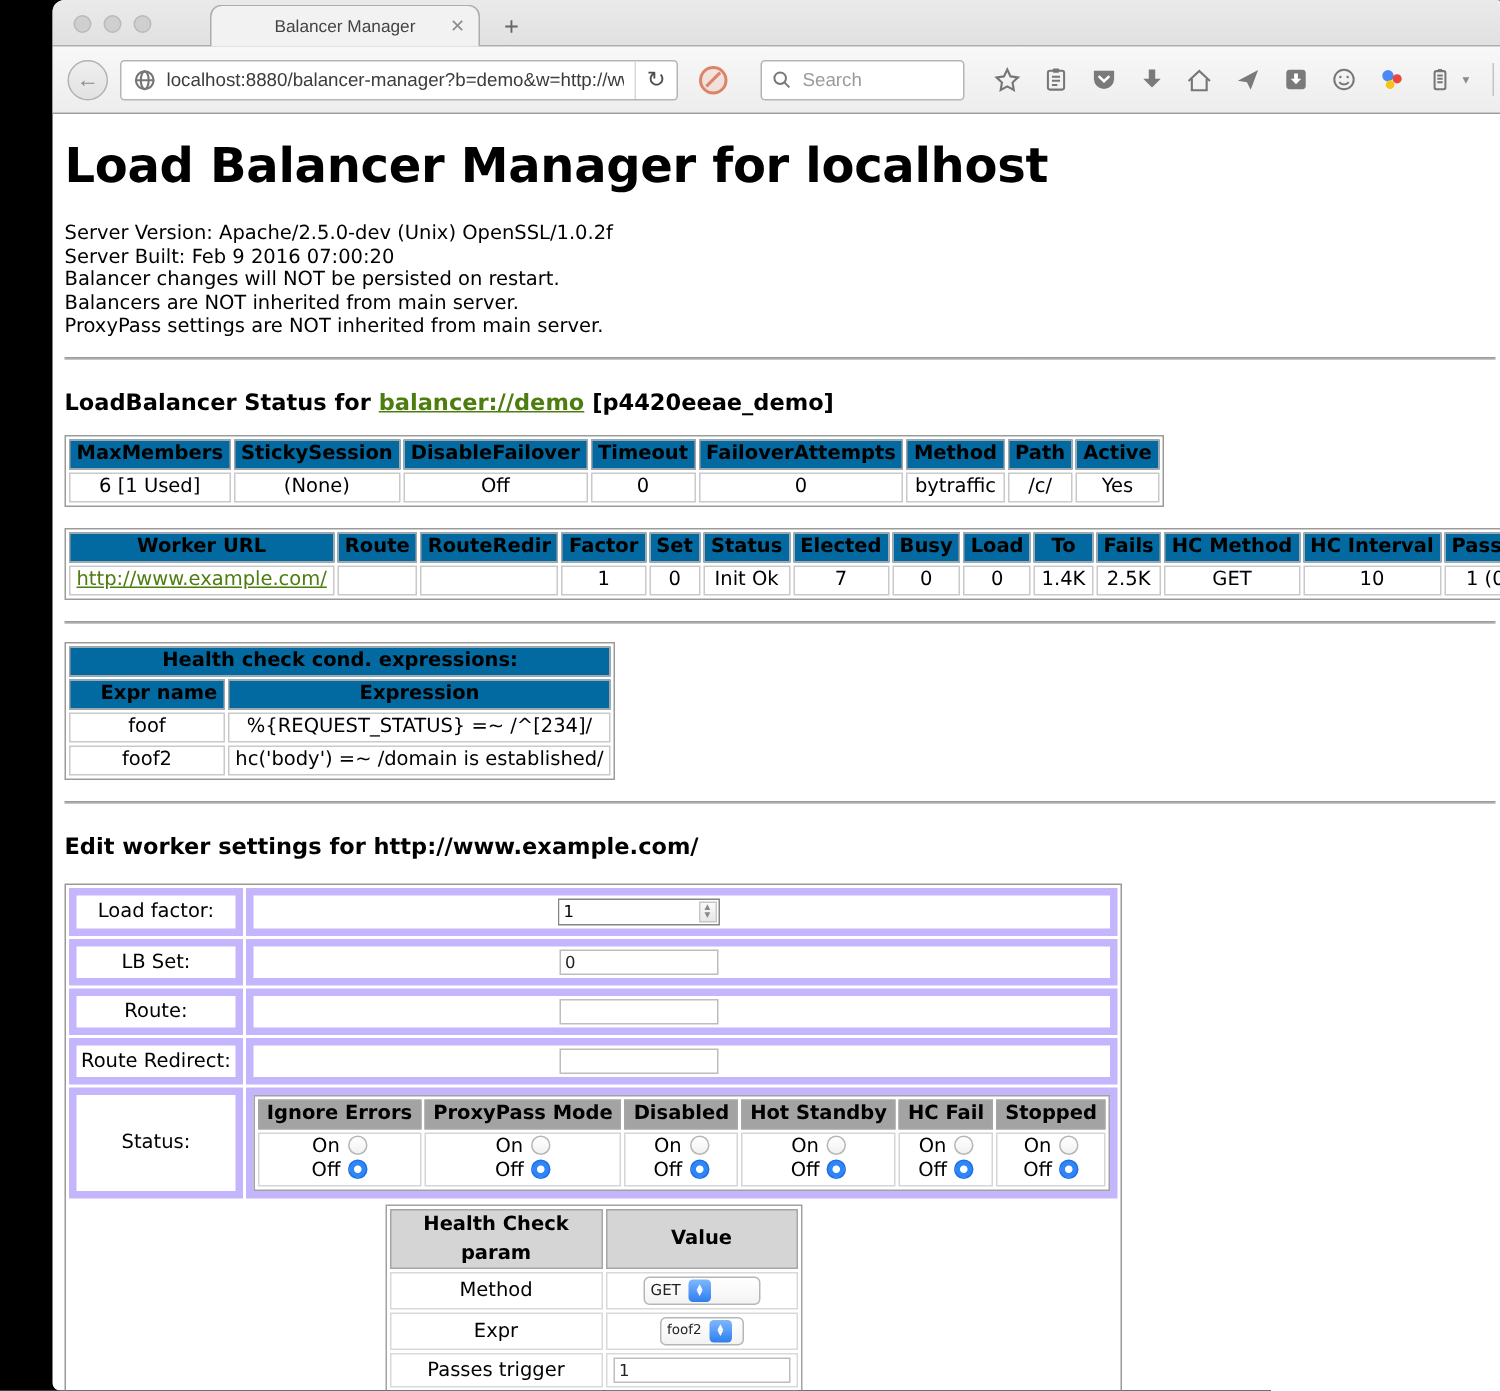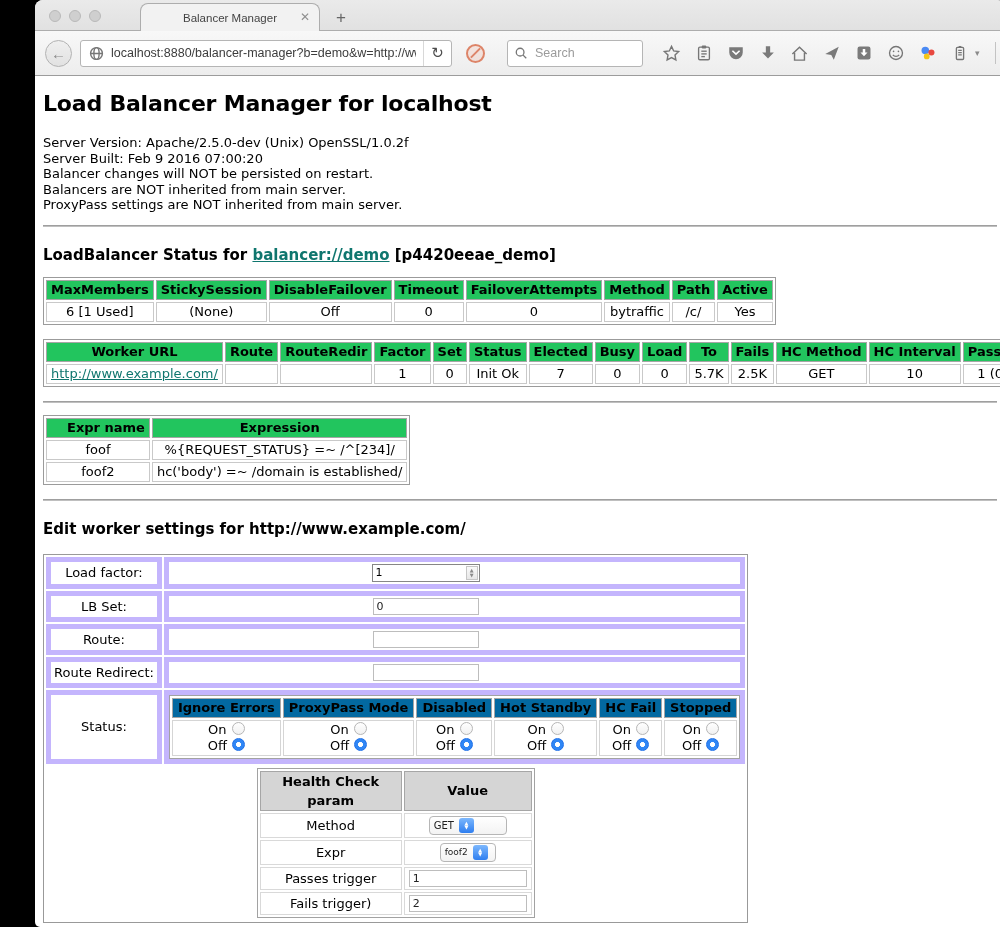--- a/index.html
+++ b/index.html
@@ -49,42 +49,42 @@
     display:flex; align-items:center; padding:0 6px; gap:5px; flex:none; margin-left:14px;
   }
   .searchbar input { border:none; outline:none; width:90px; font-size:12.5px; font-family:"Liberation Sans",sans-serif; color:#444; background:transparent; }
   .searchbar input::placeholder { color:#9b9b9b; }
   .iconrow { display:flex; align-items:center; gap:11px; margin-left:10px; }
   .ticon { width:21px; height:21px; display:flex; align-items:center; justify-content:center; color:#767676; flex:none; }
   .caret { font-size:9px; color:#8a8a8a; margin-left:-6px; }
   .sep { width:1px; height:22px; background:#c3c3c3; margin:0 4px; }
   
   .content { padding:0 8px; font-family:"DejaVu Sans", sans-serif; font-size:13px; color:#000; }
-  h1.pagetitle { font-size:22px; font-weight:bold; margin:15px 0 19px; letter-spacing:-0.2px; }
+  h1.pagetitle { font-size:32px; font-weight:bold; margin:15px 0 19px; letter-spacing:-0.2px; }
   .infoline { line-height:15.5px; }
   hr.rule { border:none; height:2px; background:linear-gradient(#8f8f8f,#cfcfcf); margin:12px 0; }
   h3.sect { font-size:15px; font-weight:bold; margin:19px 0 13px; }
-  a.vlink { color:#0f766e; text-decoration:underline; }
+  a.vlink { color:#4d7c0f; text-decoration:underline; }
   
   table.classic { border-collapse:separate; border-spacing:2px; border:1px solid #9b9b9b; margin:0 0 14px 0; }
-  table.classic th { background:#22c55e; border:1px solid #a6a6a6; padding:0 4px; font-size:13px; font-weight:bold; line-height:18px; white-space:nowrap; }
+  table.classic th { background:#0369a1; border:1px solid #a6a6a6; padding:0 4px; font-size:13px; font-weight:bold; line-height:18px; white-space:nowrap; }
   table.classic td { border:1px solid #c9c9c9; padding:0 4px; font-size:13px; text-align:center; line-height:18px; white-space:nowrap; }
   td.lefty { text-align:left; }
   
   table.formtable { border-collapse:separate; border-spacing:2px; border:1px solid #999; width:567px; margin-top:16px; }
   table.formtable > tbody > tr > td { border:5px solid #c4b5fd; font-size:13px; padding:2px 3px; }
   td.flabel { width:96px; text-align:center; white-space:nowrap; }
   td.fvalue { text-align:center; }
   input.txt { width:106px; height:17px; border:1px solid #bdbdbd; font:11px "DejaVu Sans",sans-serif; padding:0 3px; color:#222; }
   .numwrap { display:inline-flex; width:108px; height:18px; border:1px solid #868686; background:#fff; align-items:stretch; vertical-align:middle; }
   .numwrap input { flex:1; border:none; outline:none; font:11px "DejaVu Sans",sans-serif; padding:0 3px; min-width:0; }
   .spin { width:12px; margin:1px; border:1px solid #c6c6c6; background:linear-gradient(#fafafa,#e7e7e7); color:#8a8a8a; font-size:5px; line-height:5px; display:flex; flex-direction:column; align-items:center; justify-content:center; }
   
   table.statustbl { border-collapse:separate; border-spacing:2px; border:1px solid #a2a2a2; }
-  table.statustbl th { background:#0369a1; border:1px solid #a6a6a6; padding:0 5px; font-size:13px; white-space:nowrap; line-height:18px; }
+  table.statustbl th { background:#a3a3a3; border:1px solid #a6a6a6; padding:0 5px; font-size:13px; white-space:nowrap; line-height:18px; }
   table.statustbl td { border:1px solid #d5d5d5; padding:1px 6px; text-align:center; }
   .radiorow { display:flex; align-items:flex-start; justify-content:center; gap:5px; line-height:16px; font-size:13px; }
   .radio { width:13px; height:13px; border-radius:50%; display:inline-block; flex:none; }
   .radio.unchecked { background:linear-gradient(#fff,#f1f1f1); border:1px solid #b6b6b6; }
   .radio.checked { background:radial-gradient(circle, #fff 0 2.2px, #2f86f5 2.8px); border:1px solid #1e6fe8; }
   
   table.hctbl { border-collapse:separate; border-spacing:2px; border:1px solid #a2a2a2; margin:0 auto; }
   table.hctbl th { background:#d5d5d5; border:1px solid #a6a6a6; padding:0 8px; font-size:13px; line-height:19px; }
   table.hctbl td { border:1px solid #d9d9d9; padding:2px 4px; text-align:center; font-size:13px; }
   td.hcparam { width:142px; }
@@ -282,35 +282,38 @@
       <tr>
         <td class="lefty"><a href="#" class="vlink">http://www.example.com/</a></td>
         <td></td>
         <td></td>
         <td>1</td>
         <td>0</td>
         <td>Init Ok</td>
         <td>7</td>
         <td>0</td>
         <td>0</td>
-        <td>5.7K</td>
+        <td>1.4K</td>
         <td>2.5K</td>
         <td>GET</td>
         <td>10</td>
         <td>1 (0)</td>
         <td>2 (0)</td>
 
       </tr>
     </tbody>
       </table>
 
     <hr class="rule">
 
     <table class="classic">
       <tbody>
+          <tr>
+            <th colspan="2">Health check cond. expressions:</th>
+          </tr>
       <tr>
         <th style="width:82px;padding-left:20px;">Expr name</th>
         <th>Expression</th>
       </tr>
       <tr>
         <td>foof</td>
         <td class="lefty">%{REQUEST_STATUS} =~ /^[234]/</td>
       </tr>
       <tr>
         <td>foof2</td>

